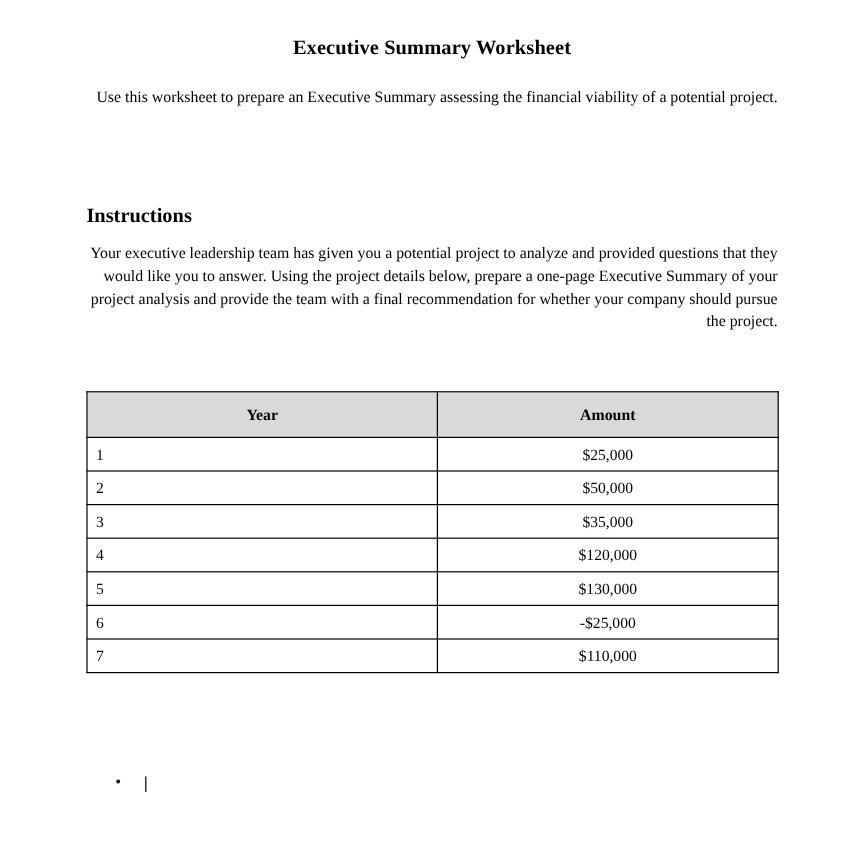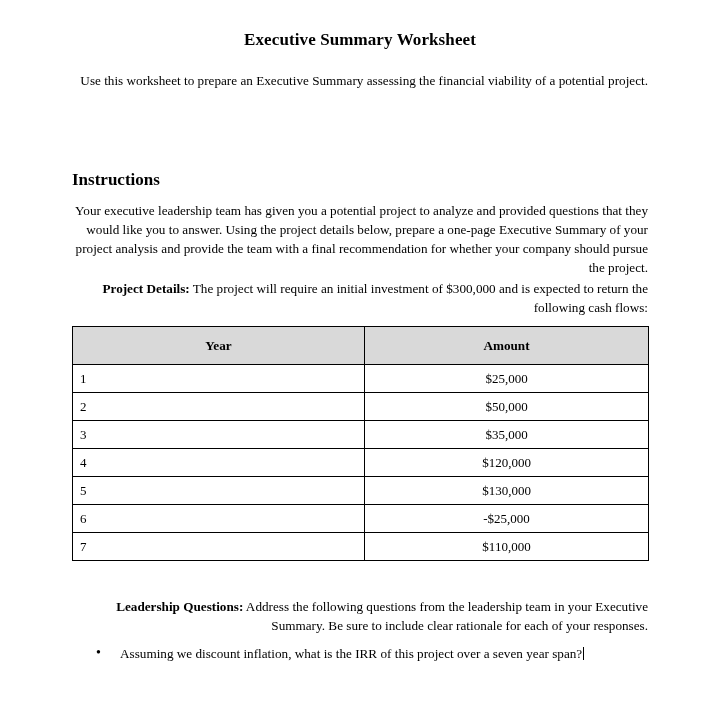--- a/index.html
+++ b/index.html
@@ -143,23 +143,20 @@
 
   <div class="doc-title">Executive Summary Worksheet</div>
 
   <div class="para p-intro">Use this worksheet to prepare an Executive Summary assessing the financial viability of a potential project.</div>
 
 
   <div class="section-heading">Instructions</div>
 
   <div class="para p-body">Your executive leadership team has given you a potential project to analyze and provided questions that they would like you to answer. Using the project details below, prepare a one-page Executive Summary of your project analysis and provide the team with a final recommendation for  whether your company should pursue the project.</div>
 
-  <div class="para p-details">
-    <span class="bold">Project Details:</span><span>  The project will require an initial investment of $300,000 and is expected to return the following cash flows:</span>
-  </div>
 
   <table class="cash-table">
     <thead>
       <tr>
         <th class="col-year">Year</th>
         <th class="col-amount">Amount</th>
       </tr>
     </thead>
     <tbody>
       <tr>
@@ -186,21 +183,18 @@
         <td class="col-year">6</td>
         <td class="col-amount">-$25,000</td>
       </tr>
       <tr>
         <td class="col-year">7</td>
         <td class="col-amount">$110,000</td>
       </tr>
     </tbody>
   </table>
 
-  <div class="para p-leader">
-    <span class="bold">Leadership Questions:</span><span> Address the following questions from the leadership team in your Executive Summary. Be sure to include clear rationale for each of your responses.</span>
-  </div>
 
   <ul class="q-list">
-    <li><span>Assuming we discount inflation, what is the IRR of this project over a seven year span?</span><span class="caret"></span></li>
+    <li><span class="caret"></span></li>
   </ul>
 
 </div>
 
 </body></html>

